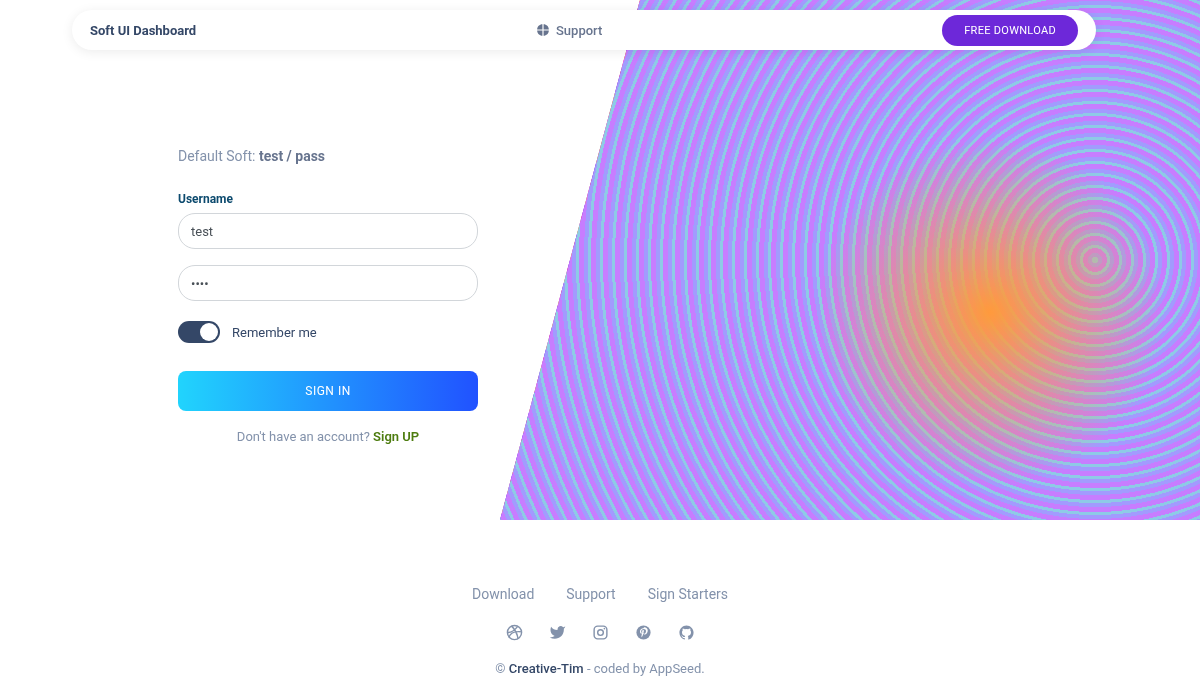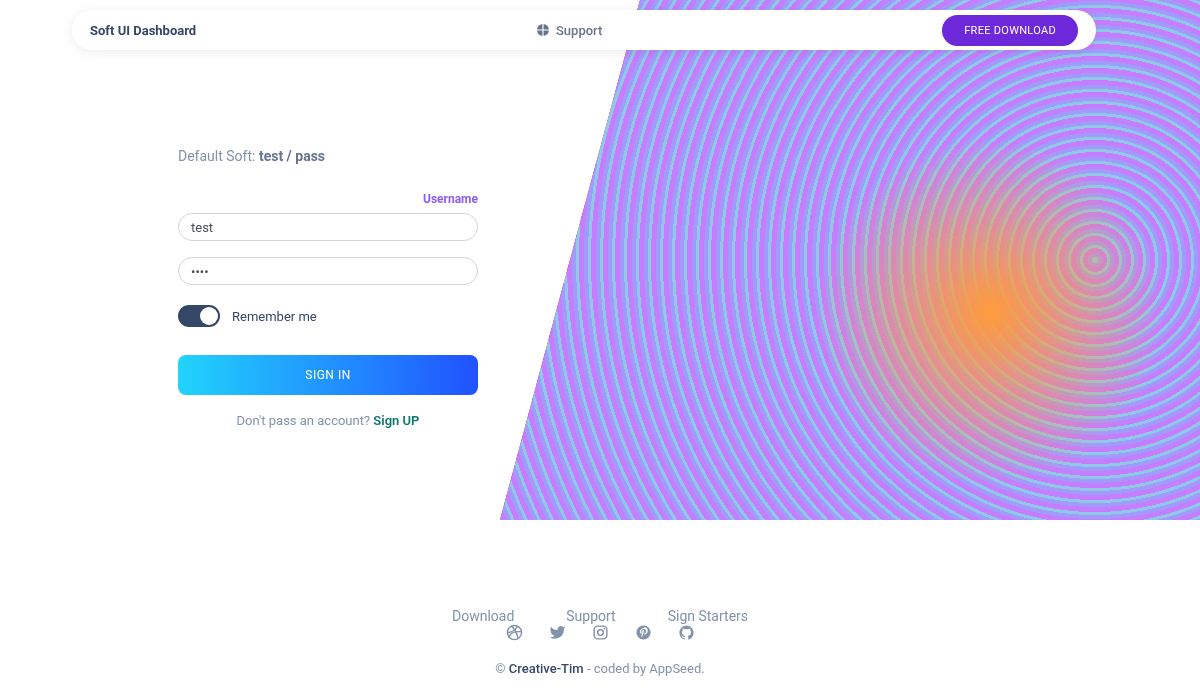--- a/index.html
+++ b/index.html
@@ -88,28 +88,27 @@
       margin-bottom: 28px;
     }
     .login-hint .strong {
       font-weight: 700;
       color: #67748e;
       text-align: right;
     }
     .field-label {
       font-size: 12px;
       font-weight: 700;
-      color: #8b5cf6;
+      color: #0c4a6e;
       margin-bottom: 7px;
       display: block;
-      text-align: right;
     }
     .text-input {
       width: 100%;
-      height: 28px;
+      height: 36px;
       border: 1px solid #d2d6da;
       border-radius: 17px;
       padding: 0 12px;
       font-size: 13px;
       color: #495057;
       margin-bottom: 16px;
     }
     .remember-row {
       display: flex;
       align-items: center;
@@ -151,36 +150,37 @@
       letter-spacing: 0.5px;
       cursor: pointer;
       margin-bottom: 18px;
     }
     .signup-row {
       text-align: center;
       font-size: 13px;
       color: #8392ab;
     }
     .signup-link {
-      color: #0f766e;
+      color: #4d7c0f;
       font-weight: 600;
       cursor: pointer;
     }
     .footer {
       position: absolute;
       bottom: 18px;
       left: 0;
       right: 0;
       text-align: center;
       z-index: 5;
     }
     .footer-links {
       display: flex;
       justify-content: center;
-      gap: 52px;
+      gap: 32px;
+      margin-bottom: 22px;
     }
     .footer-link {
       font-size: 14px;
       color: #8392ab;
       cursor: pointer;
     }
     .social-row {
       display: flex;
       justify-content: center;
       gap: 26px;
@@ -230,21 +230,21 @@
   <div class="remember-row">
     <div class="toggle">
       <div class="toggle-knob"></div>
     </div>
     <span class="remember-label">Remember me</span>
   </div>
 
   <button class="signin-btn">SIGN IN</button>
 
   <div class="signup-row">
-    <span>Don't pass an account? </span><span class="signup-link">Sign UP</span>
+    <span>Don't have an account? </span><span class="signup-link">Sign UP</span>
   </div>
 </div>
 
 <div class="footer">
   <div class="footer-links">
     <span class="footer-link">Download</span>
     <span class="footer-link">Support</span>
     <span class="footer-link">Sign Starters</span>
   </div>
   <div class="social-row">

